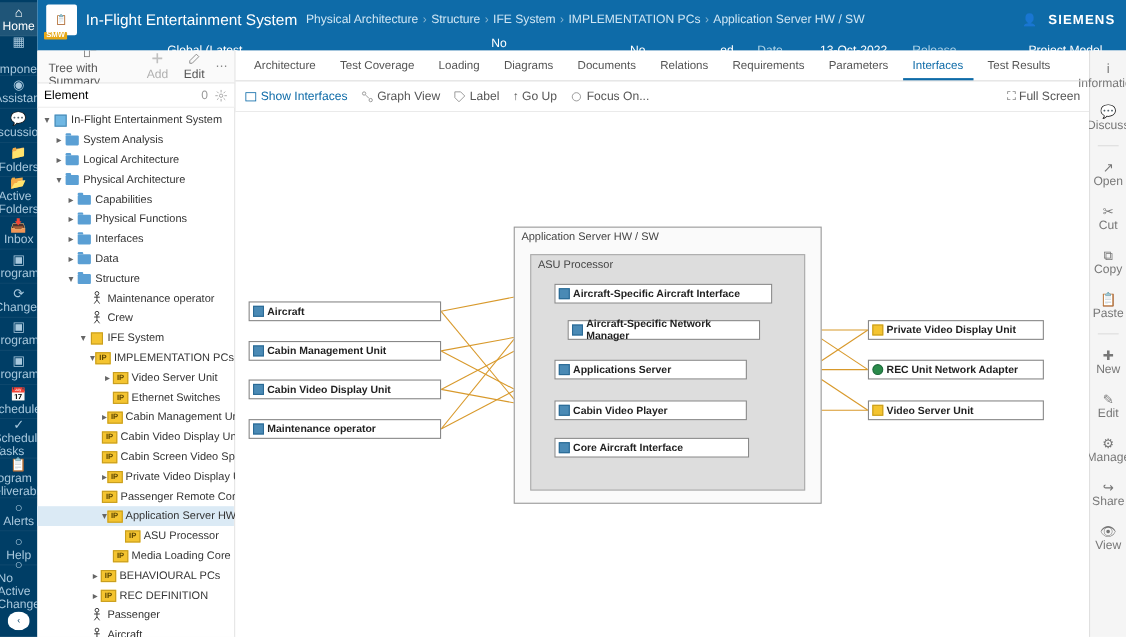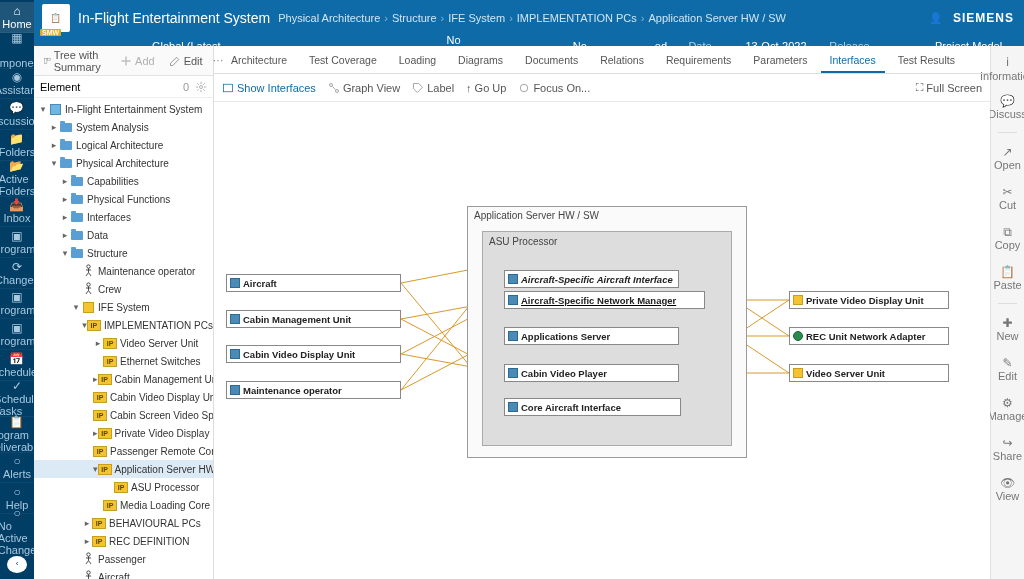--- a/index.html
+++ b/index.html
@@ -21,21 +21,21 @@
 .hdr-right .user-icon, .hdr-right .siemens { color:#fff; }
 .siemens { font-weight:bold; letter-spacing:1px; font-size:12px; }
 .hdr-row2 { display:flex; align-items:center; gap:14px; font-size:9.5px; color:#cfe6f4; padding-left:34px; margin-top:2px; }
 .hdr-row2 .kv { display:flex; gap:3px; align-items:center; }
 .hdr-row2 .k { color:#b0d4e8; }
 .hdr-row2 .v { color:#fff; }
 .hdr-row2 .caret { font-size:8px; color:#b0d4e8; }
 .body { flex:1; display:flex; background:#fff; overflow:hidden; }
 .left-panel { width:180px; border-right:1px solid #ddd; display:flex; flex-direction:column; }
 .panel-toolbar { height:30px; border-bottom:1px solid #e2e2e2; display:flex; align-items:center; padding:0 6px; gap:6px; background:#fafafa; }
-.tbtn { display:flex; align-items:center; gap:3px; font-size:9.5px; color:#555; cursor:pointer; padding:2px 4px; }
+.tbtn { display:flex; align-items:center; gap:3px; font-size:9.5px; color:#555; cursor:pointer; padding:2px 4px;flex-direction:column; }
 .tbtn svg { width:12px; height:12px; fill:#7a7a7a; }
 .tbtn.disabled { opacity:.45; cursor:default; }
 .elem-hdr { height:22px; display:flex; align-items:center; padding:0 6px; font-size:10px; border-bottom:1px solid #eee; background:#fff; }
 .elem-hdr .lbl { flex:1; }
 .elem-hdr .cog { width:12px; height:12px; fill:#999; }
 .tree { flex:1; overflow:auto; padding:2px 0; }
 .node { display:flex; align-items:center; height:18px; cursor:pointer; white-space:nowrap; }
 .node.sel { background:#dbeaf5; }
 .node .tw { width:10px; text-align:center; font-size:9px; color:#666; }
 .node .ico { width:14px; height:12px; display:flex; align-items:center; justify-content:center; margin-right:3px; }
@@ -547,25 +547,25 @@
             <span class="txt">Cabin Management Unit</span>
           </div>
           <div class="iface" style="left: 12px; top: 243px; width: 175px;">
             <span class="block "></span>
             <span class="txt">Cabin Video Display Unit</span>
           </div>
           <div class="iface" style="left: 12px; top: 279px; width: 175px;">
             <span class="block "></span>
             <span class="txt">Maintenance operator</span>
           </div>
-          <div class="iface" style="left: 290px; top: 168px; width: 175px; font-style: italic;">
+          <div class="iface" style="left: 290px; top: 156px; width: 198px;">
             <span class="block "></span>
             <span class="txt">Aircraft-Specific Aircraft Interface</span>
           </div>
-          <div class="iface" style="left: 290px; top: 189px; width: 201px; text-decoration: underline;">
+          <div class="iface" style="left: 302px; top: 189px; width: 175px;">
             <span class="block "></span>
             <span class="txt">Aircraft-Specific Network Manager</span>
           </div>
           <div class="iface" style="left: 290px; top: 225px; width: 175px; text-align: right;">
             <span class="block "></span>
             <span class="txt">Applications Server</span>
           </div>
           <div class="iface" style="left: 290px; top: 262px; width: 175px;">
             <span class="block "></span>
             <span class="txt">Cabin Video Player</span>

